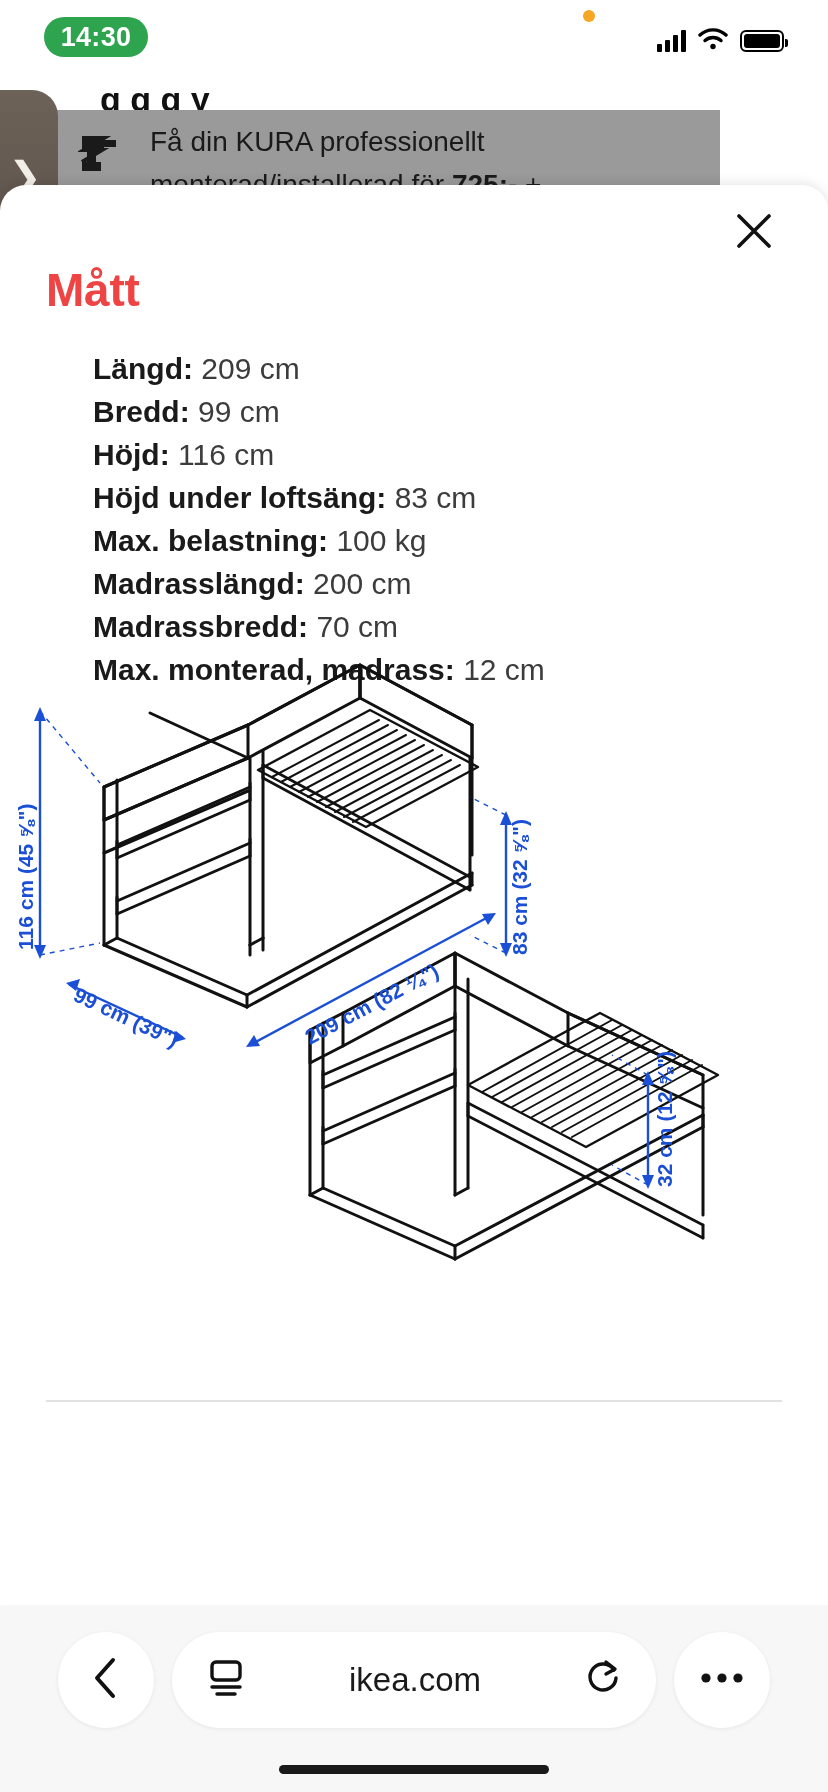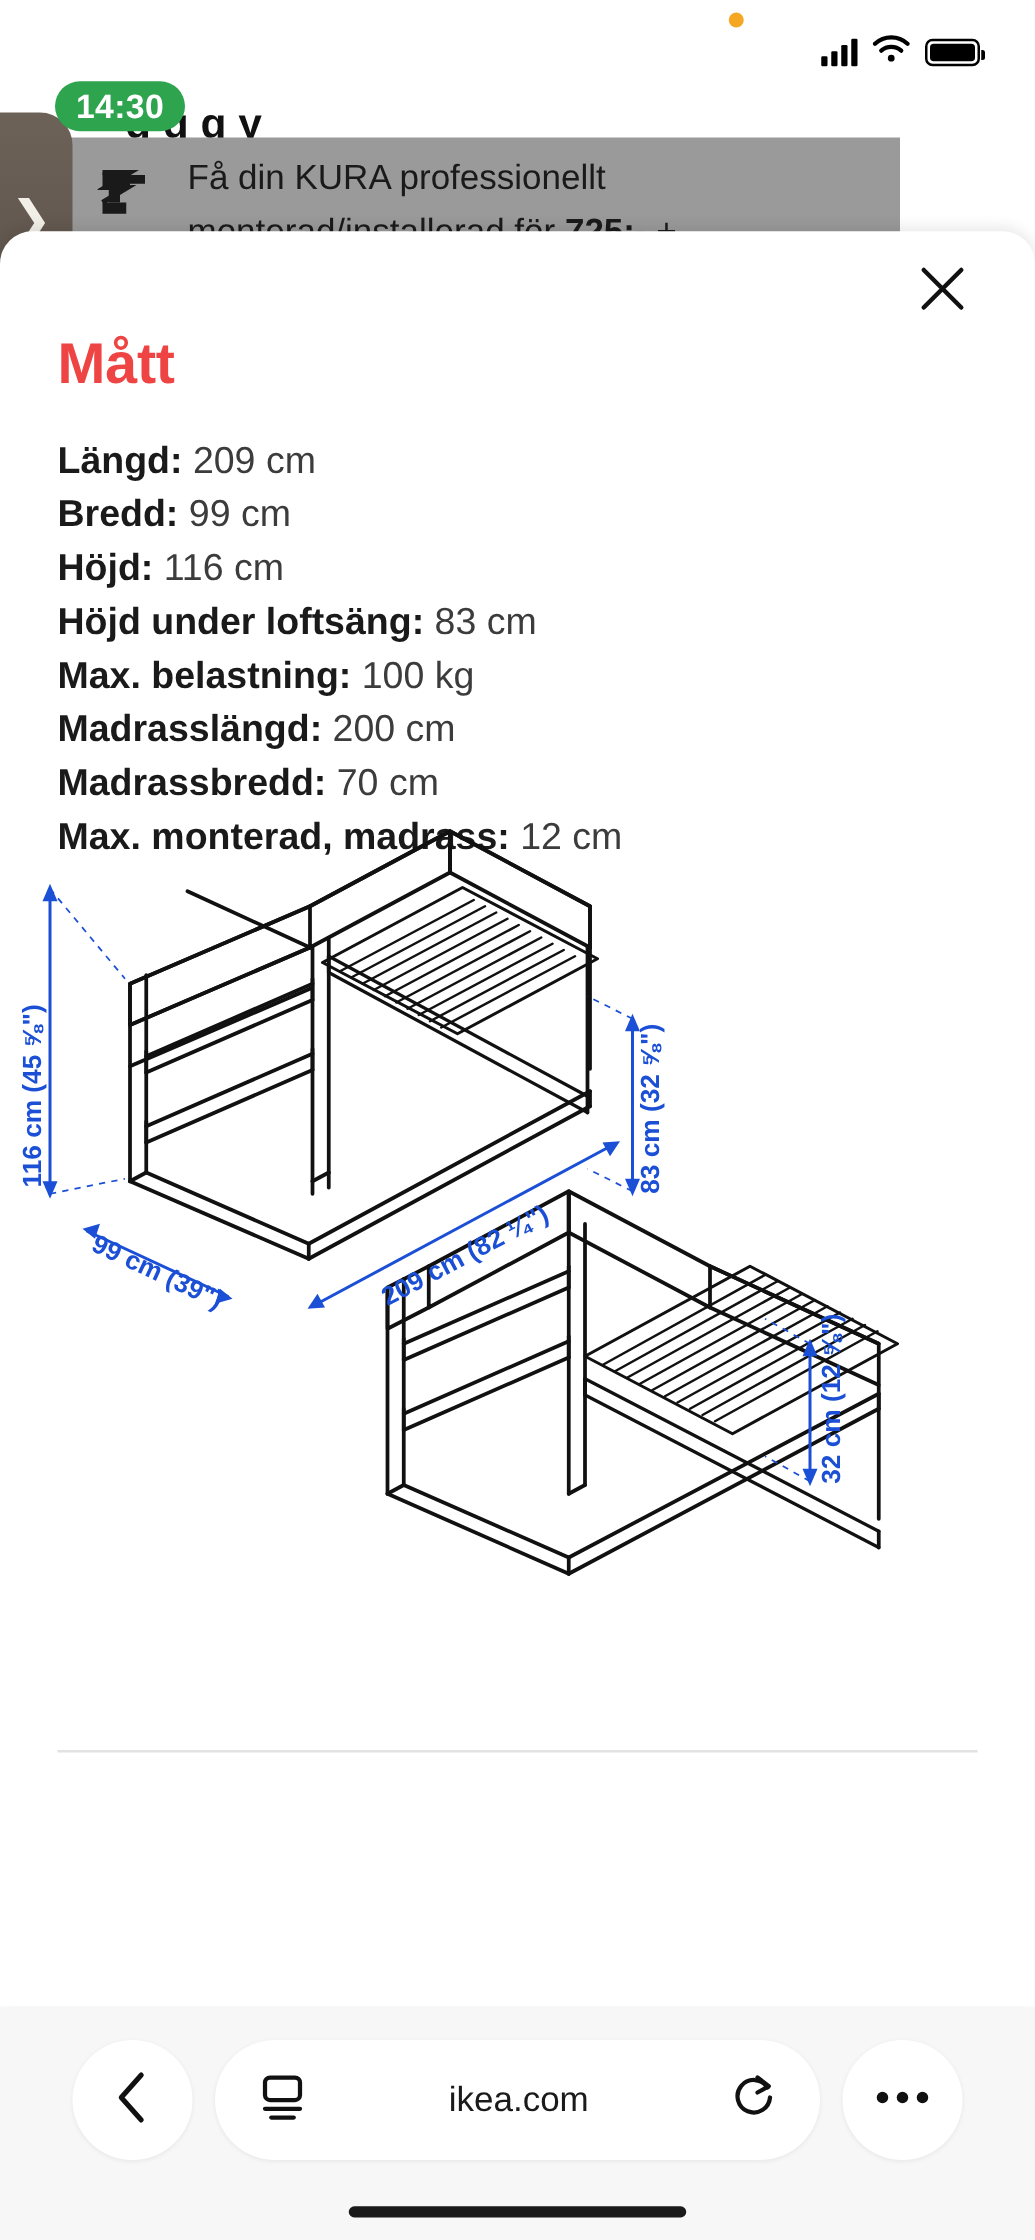--- a/index.html
+++ b/index.html
@@ -25,21 +25,20 @@
   }
   .time-pill {
     position: absolute; left: 44px; top: 17px;
     height: 40px; min-width: 104px;
     background: #2ea44f;
     border-radius: 20px;
     display: flex; align-items: center; justify-content: center;
     color: #ffffff; font-size: 27px; font-weight: 600;
     letter-spacing: .3px;
     padding: 0 14px;
-    margin-top: 48px;
   }
   .orange-dot {
     position: absolute; left: 583px; top: 10px;
     width: 12px; height: 12px; border-radius: 50%;
     background: #f5a623;
   }
   .status-icons {
     position: absolute; right: 44px; top: 28px;
     display: flex; align-items: center; gap: 12px;
   }
@@ -127,21 +126,21 @@
   }
 
   .spec-list {
     position: absolute; left: 46px; top: 162px;
     width: 700px;
   }
   .spec-row {
     font-size: 30px; line-height: 43px; color: #333333;
     white-space: nowrap;
   }
-  .spec-row .k { font-weight: 700; color: #1a1a1a; }
+  .spec-row .k { font-weight: 700; color: #1a1a1a; margin-left: 47px; }
   .spec-row .v { font-weight: 400; color: #3c3c3c; }
 
   
   .drawing {
     position: absolute; left: 0; top: 470px;
     width: 828px; height: 790px;
   }
   .drawing svg { display: block; }
 
   
@@ -173,21 +172,21 @@
   }
   .urlbar {
     flex: 1 1 auto; height: 96px;
     background: #ffffff; border-radius: 48px;
     display: flex; align-items: center; justify-content: space-between;
     padding: 0 34px;
     box-shadow: 0 1px 4px rgba(0,0,0,.07);
     cursor: pointer;
   }
   .urltext {
-    font-size: 28px; color: #1a1a1a; font-weight: 400;
+    font-size: 33px; color: #1a1a1a; font-weight: 400;
     flex: 1 1 auto; text-align: center;
   }
   .home-ind {
     position: absolute; left: 50%; bottom: 18px;
     transform: translateX(-50%);
     width: 270px; height: 9px; border-radius: 5px;
     background: #1a1a1a;
   }
 </style>
 </head>

